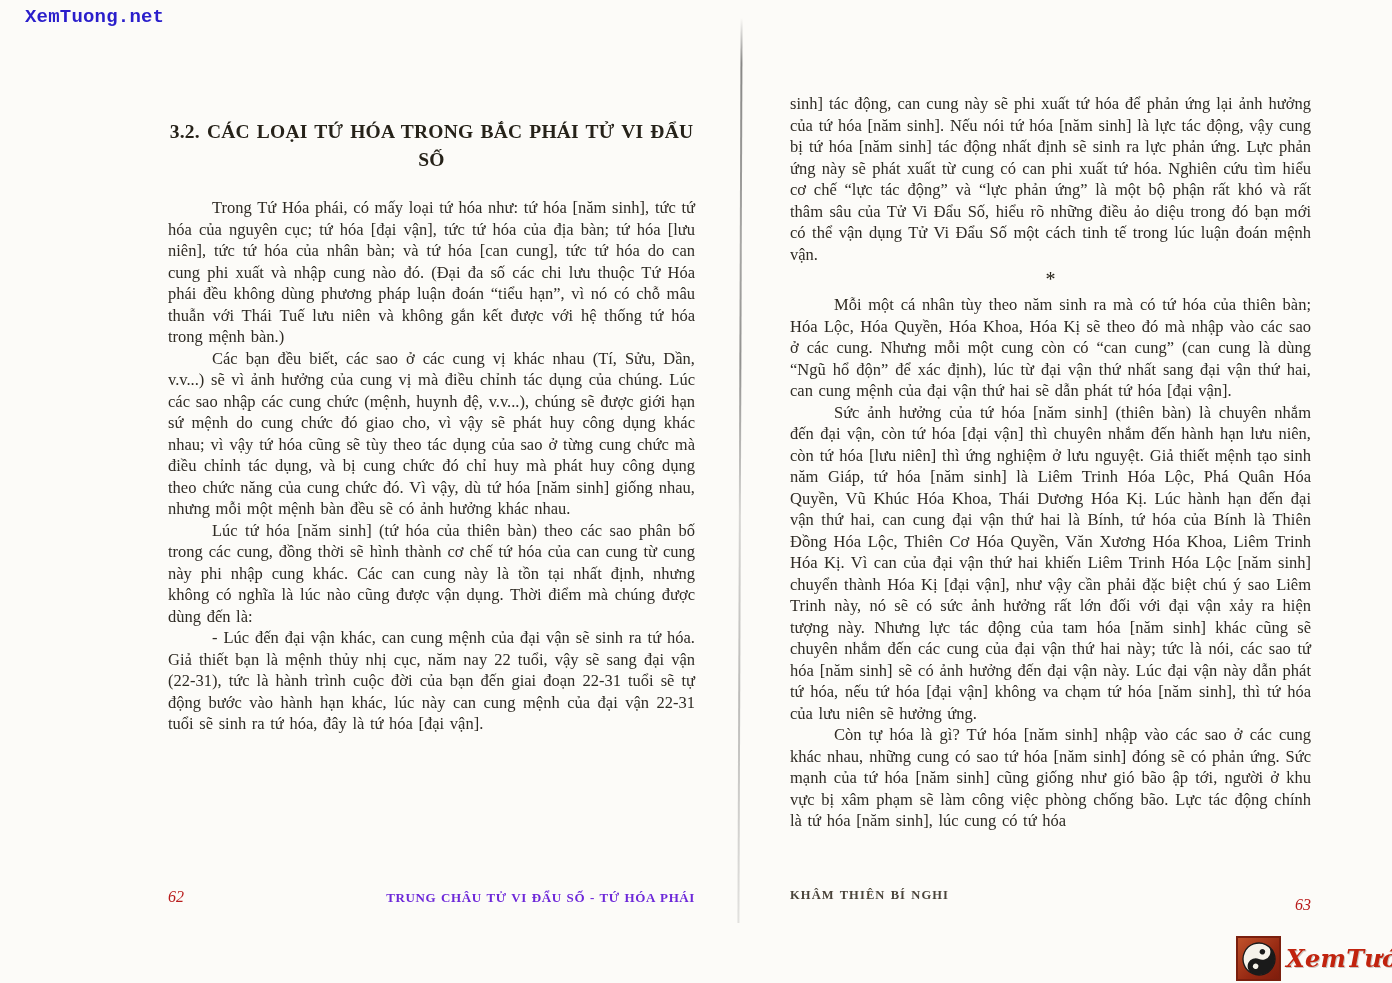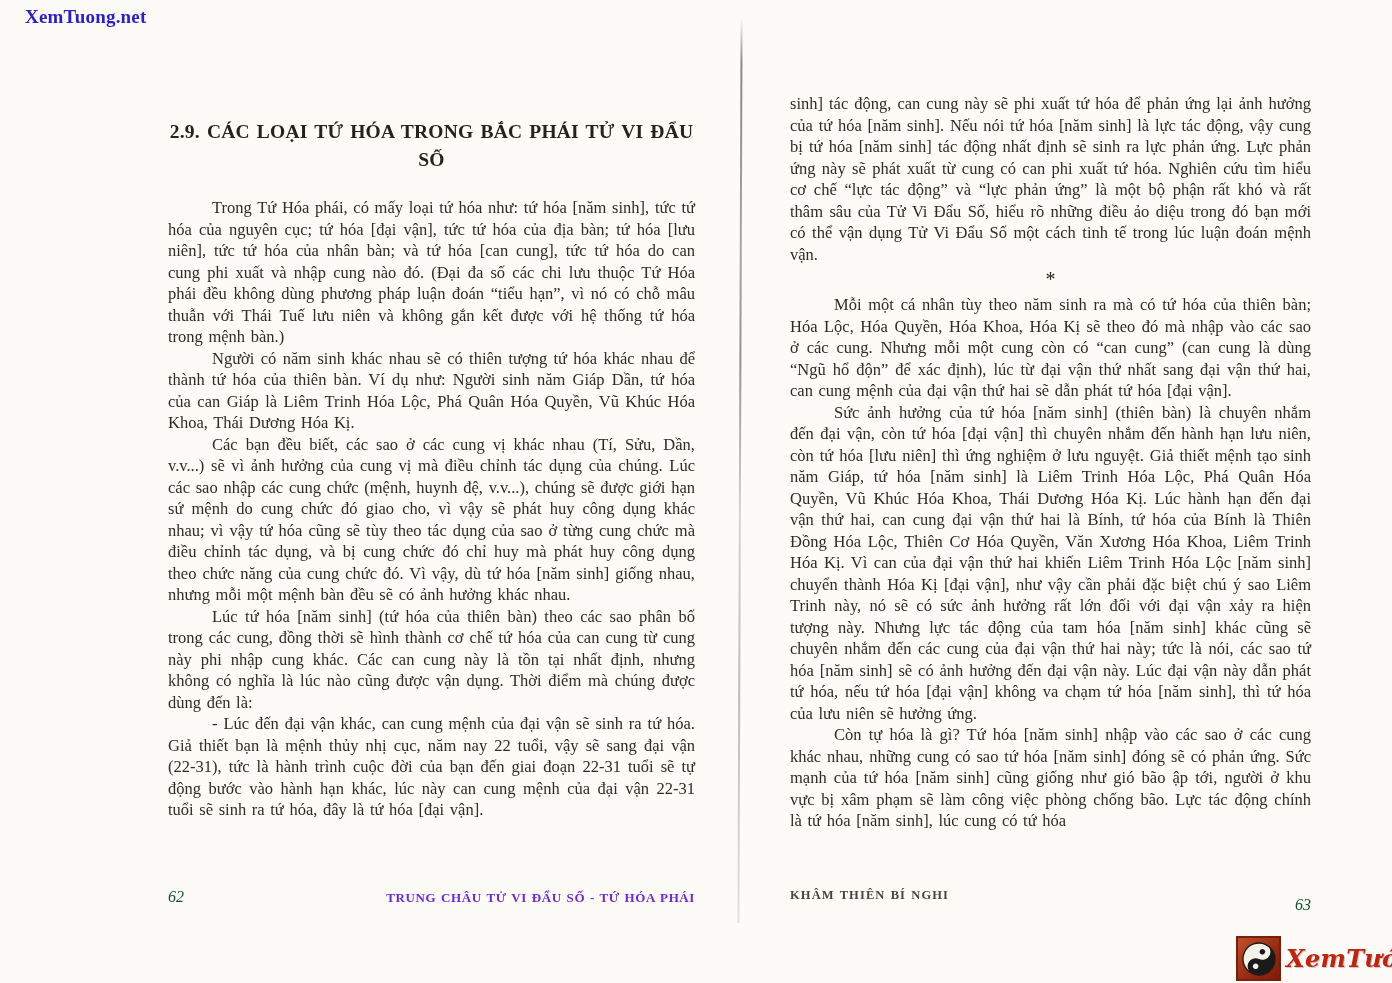--- a/index.html
+++ b/index.html
@@ -8,21 +8,21 @@
     position:relative;
     width:1392px; height:983px;
     background:#fcfbf8;
     font-family:"Liberation Serif", serif;
     color:#2f2b24;
     overflow:hidden;
   }
 
   .watermark {
     position:absolute; left:25px; top:6px;
-    font-family:Liberation Serif, serif;
+    font-family:Liberation Mono, monospace;
     font-size:19px; font-weight:600; letter-spacing:.2px;
     color:#2a1ecb;
   }
 
   .spine {
     position:absolute; left:739px; top:18px; width:2px; height:905px;
     background:linear-gradient(to bottom,
       rgba(40,40,40,0) 0%, rgba(40,40,40,.55) 5%, rgba(40,40,40,.4) 25%,
       rgba(40,40,40,.5) 38%, rgba(40,40,40,.18) 55%, rgba(40,40,40,.3) 75%,
       rgba(40,40,40,.12) 100%);
@@ -53,21 +53,21 @@
   }
 
   .footer-left {
     position:absolute; left:168px; top:888px; width:527px;
     display:flex; justify-content:space-between; align-items:baseline;
   }
   .footer-right {
     position:absolute; left:790px; top:888px; width:521px;
     display:flex; justify-content:space-between; align-items:flex-start;
   }
-  .pagenum { font-style:italic; font-size:16px; color:#14532d; }
+  .pagenum { font-style:italic; font-size:16px; color:#b91c1c; }
   .footer-right .pagenum { margin-top:8px; }
   .running {
     font-weight:bold; font-size:13px; letter-spacing:.6px;
     color:#6d28d9; word-spacing:1px;
   }
   .running.light { font-weight:bold; font-size:12.5px; letter-spacing:1.1px; color:#4a443a; }
 
   .logo {
     position:absolute; left:1236px; top:936px;
     display:flex; align-items:center; gap:5px;
@@ -89,23 +89,22 @@
   }
 </style>
 </head>
 <body>
 
 <div class="watermark">XemTuong.net</div>
 
 <div class="spine"></div>
 
 <section class="page left">
-  <h1 class="heading">2.9. CÁC LOẠI TỨ HÓA TRONG BẮC PHÁI TỬ VI ĐẨU SỐ</h1>
+  <h1 class="heading">3.2. CÁC LOẠI TỨ HÓA TRONG BẮC PHÁI TỬ VI ĐẨU SỐ</h1>
   <p>Trong Tứ Hóa phái, có mấy loại tứ hóa như: tứ hóa [năm sinh], tức tứ hóa của nguyên cục; tứ hóa [đại vận], tức tứ hóa của địa bàn; tứ hóa [lưu niên], tức tứ hóa của nhân bàn; và tứ hóa [can cung], tức tứ hóa do can cung phi xuất và nhập cung nào đó. (Đại đa số các chi lưu thuộc Tứ Hóa phái đều không dùng phương pháp luận đoán “tiểu hạn”, vì nó có chỗ mâu thuẫn với Thái Tuế lưu niên và không gắn kết được với hệ thống tứ hóa trong mệnh bàn.)</p>
-  <p>Người có năm sinh khác nhau sẽ có thiên tượng tứ hóa khác nhau để thành tứ hóa của thiên bàn. Ví dụ như: Người sinh năm Giáp Dần, tứ hóa của can Giáp là Liêm Trinh Hóa Lộc, Phá Quân Hóa Quyền, Vũ Khúc Hóa Khoa, Thái Dương Hóa Kị.</p>
   <p>Các bạn đều biết, các sao ở các cung vị khác nhau (Tí, Sửu, Dần, v.v...) sẽ vì ảnh hưởng của cung vị mà điều chỉnh tác dụng của chúng. Lúc các sao nhập các cung chức (mệnh, huynh đệ, v.v...), chúng sẽ được giới hạn sứ mệnh do cung chức đó giao cho, vì vậy sẽ phát huy công dụng khác nhau; vì vậy tứ hóa cũng sẽ tùy theo tác dụng của sao ở từng cung chức mà điều chỉnh tác dụng, và bị cung chức đó chỉ huy mà phát huy công dụng theo chức năng của cung chức đó. Vì vậy, dù tứ hóa [năm sinh] giống nhau, nhưng mỗi một mệnh bàn đều sẽ có ảnh hưởng khác nhau.</p>
   <p>Lúc tứ hóa [năm sinh] (tứ hóa của thiên bàn) theo các sao phân bố trong các cung, đồng thời sẽ hình thành cơ chế tứ hóa của can cung từ cung này phi nhập cung khác. Các can cung này là tồn tại nhất định, nhưng không có nghĩa là lúc nào cũng được vận dụng. Thời điểm mà chúng được dùng đến là:</p>
   <p>- Lúc đến đại vận khác, can cung mệnh của đại vận sẽ sinh ra tứ hóa. Giả thiết bạn là mệnh thủy nhị cục, năm nay 22 tuổi, vậy sẽ sang đại vận (22-31), tức là hành trình cuộc đời của bạn đến giai đoạn 22-31 tuổi sẽ tự động bước vào hành hạn khác, lúc này can cung mệnh của đại vận 22-31 tuổi sẽ sinh ra tứ hóa, đây là tứ hóa [đại vận].</p>
 </section>
 
 <div class="footer-left">
   <span class="pagenum">62</span>
   <span class="running">TRUNG CHÂU TỬ VI ĐẨU SỐ - TỨ HÓA PHÁI</span>
 </div>
 

